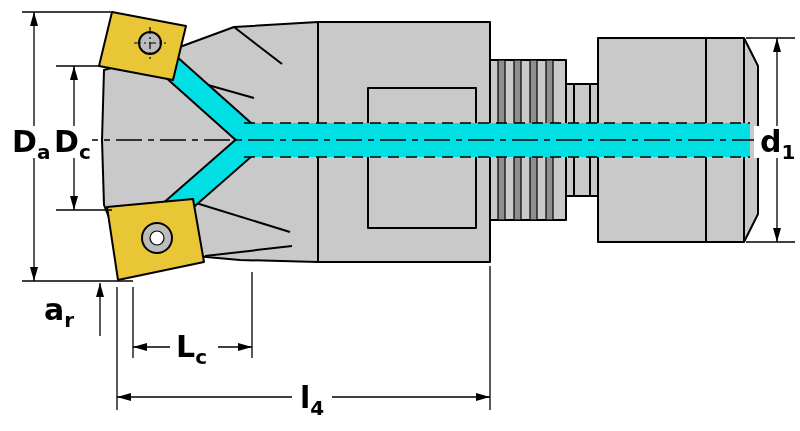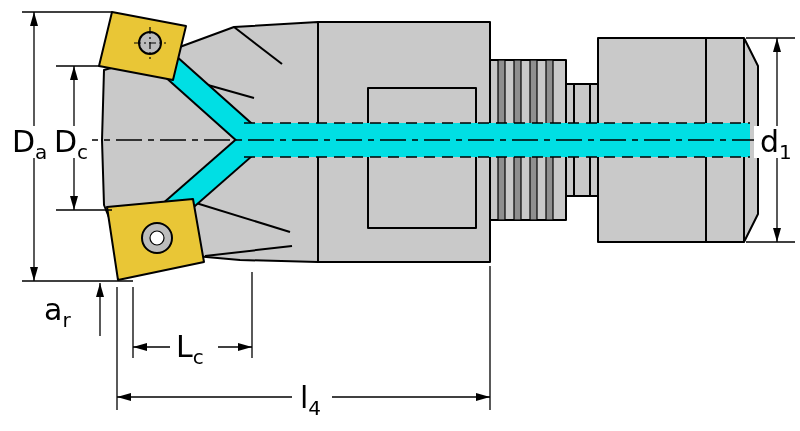--- a/index.html
+++ b/index.html
@@ -1,16 +1,16 @@
 <!DOCTYPE html>
 <html><head>
 <meta charset="utf-8">
 <style>
   html,body{margin:0;padding:0;background:#fff;}
-  .stage{position:relative;width:800px;height:431px;background:#fff;overflow:hidden;}
+  .stage{position:relative;width:800px;height:431px;background:#fff;overflow:hidden;font-weight:bold;}
   svg{display:block;}
   .s2{stroke-width:2;stroke-linejoin:round;}
   .s1{stroke-width:1.2;}
   .ln{fill:none;stroke-width:2;}
   .dash{fill:none;stroke-width:1.6;stroke-dasharray:11 7;}
   .center{fill:none;stroke-width:1.4;stroke-dasharray:26 6 6 6;}
   .cl{fill:none;stroke-width:1.2;stroke-dasharray:7 3 2 3;}
   .cool-under{fill:none;stroke-width:25;}
   .cool{fill:none;stroke-width:21;}
   .dim{fill:none;stroke-width:1.3;}

